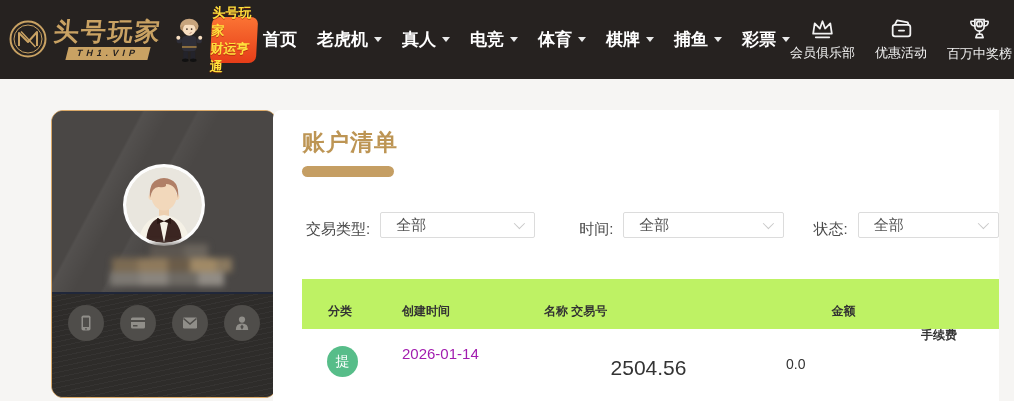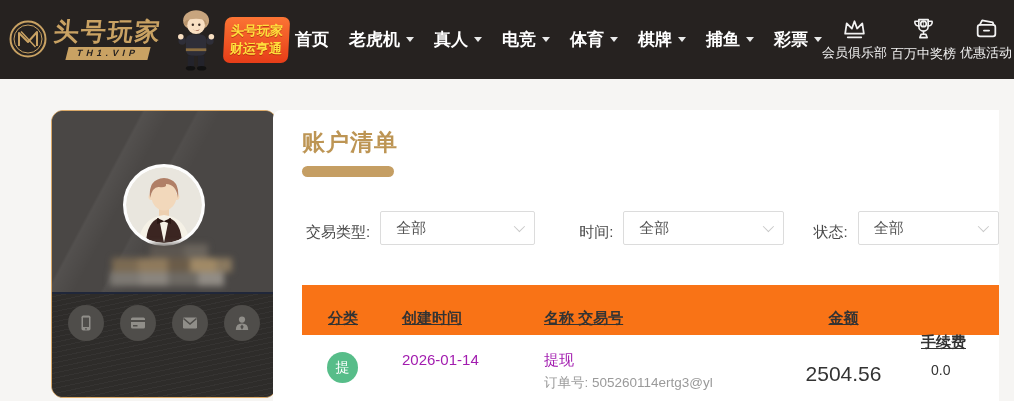--- a/index.html
+++ b/index.html
@@ -21,21 +21,21 @@
   .mascot-badge { margin-left:4px; width:70px; height:46px; border-radius:7px;
                   background:linear-gradient(180deg,#fb7434,#e63d18);
                   display:flex; flex-direction:column; align-items:center; justify-content:center;
                   font-size:13px; font-weight:bold; color:#ffe03c; line-height:1.4;
                   text-shadow:0 1px 0 rgba(140,30,0,.55); transform:skewX(-3deg); }
   .nav-items { display:flex; align-items:center; margin-left:6px; column-gap:20px; }
   .nav-item { display:flex; align-items:center; color:#ffffff; font-size:17px; font-weight:bold;
               white-space:nowrap; cursor:pointer; }
   .caret { width:0; height:0; margin-left:6px; border-left:4.5px solid transparent;
            border-right:4.5px solid transparent; border-top:5.5px solid #e9e9e9; }
-  .shortcuts { margin-left:auto; margin-right:2px; display:flex; column-gap:4px; }
+  .shortcuts { margin-left:auto; margin-right:2px; display:flex; column-gap:20px; }
   .shortcut { display:flex; flex-direction:column; align-items:center; row-gap:4px; cursor:pointer; }
   .shortcut svg { display:block; }
   .shortcut-label { color:#f2f2f2; font-size:13px; white-space:nowrap; }
 
   
   .profile-card { position:absolute; left:51px; top:110px; width:226px; height:288px;
                   border:1px solid #dba967; border-radius:12px; overflow:hidden;
                   background:#4a4745; }
   .profile-top { position:relative; height:181px;
     background:linear-gradient(118deg, transparent 28%, rgba(255,255,255,.05) 29%, transparent 37%,
@@ -54,32 +54,32 @@
 
   
   .panel { position:absolute; left:273px; top:110px; width:726px; height:291px;
            background:#ffffff; border-top-left-radius:8px; padding-left:29px; overflow:hidden; }
   .page-title { margin-top:17px; font-size:23px; line-height:30px; font-weight:bold;
                 color:#bd9554; letter-spacing:1px; }
   .title-underline { margin-top:9px; width:92px; height:11px; border-radius:6px; background:#c59e63; }
 
   .filters { margin-top:34px; display:flex; align-items:center; padding-left:4px; }
   .filter-label { font-size:15px; color:#4a4a4a; margin-right:10px; white-space:nowrap;margin-top:9px; }
-  .select { height:34px; background:#fff; border:1px solid #dcdcdc; border-radius:2px;
+  .select { height:26px; background:#fff; border:1px solid #dcdcdc; border-radius:2px;
             display:flex; align-items:center; justify-content:space-between;
             padding:0 12px 0 15px; cursor:pointer; }
   .select-value { font-size:15px; color:#555; }
   .chevron { width:8px; height:8px; border-right:1.5px solid #c9c9c9; border-bottom:1.5px solid #c9c9c9;
              transform:rotate(45deg) translateY(-2px); }
   .sel-1 { width:176px; } .sel-2 { width:182px; margin-right:30px; } .sel-3 { width:160px; }
   .gap-1 { margin-left:44px; }
 
   .grid-row { display:grid; grid-template-columns:83px 141px 245px 145px 1fr; align-items:center; }
-  .table-head { margin-top:40px; height:50px; background:#f97316;
-                font-size:15px; font-weight:bold; color:#333;text-decoration:underline; }
+  .table-head { margin-top:40px; height:50px; background:#bef264;
+                font-size:12px; font-weight:bold; color:#333; }
   .th-1 { padding-left:26px; } .th-2 { padding-left:17px; } .th-3 { padding-left:18px; }
   .th-4 { text-align:center; } .th-5 { padding-left:5px;margin-top:48px; }
   .table-row { height:76px; background:#fff; align-items:flex-start; padding-top:15px; }
   .badge-circle { margin-left:25px; margin-top:2px; width:31px; height:31px; border-radius:50%;
                   background:#57bd89; color:#fff; font-size:14px;
                   display:flex; align-items:center; justify-content:center; }
   .cell-main { font-size:15px; color:#a21caf; line-height:20px; }
   .cell-sub { margin-top:4px; font-size:13.5px; color:#9a9a9a; line-height:18px; }
   .td-2 { padding-left:17px; } .td-3 { padding-left:18px; }
   .td-4 { text-align:center; font-size:21px; color:#333; padding-top:12px; }
@@ -165,38 +165,38 @@
 
     <div class="shortcuts">
       <div class="shortcut">
         <svg width="27" height="24" viewBox="0 0 26 22" fill="none" stroke="#f2f2f2" stroke-width="1.7" stroke-linejoin="round" stroke-linecap="round">
           <path d="M4 16.5 L5.5 6.5 L10.5 11.5 L13 4.5 L15.5 11.5 L20.5 6.5 L22 16.5 Z"></path>
           <path d="M6.5 20 H19.5"></path>
         </svg>
         <span class="shortcut-label">会员俱乐部</span>
       </div>
       <div class="shortcut">
+        <svg width="27" height="24" viewBox="0 0 26 22" fill="none" stroke="#f2f2f2" stroke-width="1.7" stroke-linejoin="round" stroke-linecap="round">
+          <rect x="4.5" y="8" width="17" height="11" rx="2.2"></rect>
+          <path d="M6.5 8 L8.8 3.6 L19 5.6 L19.8 8"></path>
+          <path d="M10.5 13.5 H15.5"></path>
+        </svg>
+        <span class="shortcut-label">优惠活动</span>
+      </div>
+      <div class="shortcut">
         <svg width="27" height="25" viewBox="0 0 26 24" fill="none" stroke="#f2f2f2" stroke-width="1.6" stroke-linejoin="round" stroke-linecap="round">
           <path d="M8.5 3.5 h9 v6.5 a4.5 4.5 0 0 1 -9 0 Z"></path>
           <path d="M8.5 5 H4.8 a3.4 3.4 0 0 0 3.9 4.4"></path>
           <path d="M17.5 5 h3.7 a3.4 3.4 0 0 1 -3.9 4.4"></path>
           <path d="M13 14.8 v2.7"></path>
           <path d="M9.5 20.8 h7 l-1.2 -3.3 h-4.6 Z"></path>
           <circle cx="13" cy="7.6" r="2.7"></circle>
           <text x="13" y="9.4" font-size="5.2" fill="#f2f2f2" stroke="none" text-anchor="middle">1</text>
         </svg>
         <span class="shortcut-label">百万中奖榜</span>
-      </div>
-      <div class="shortcut">
-        <svg width="27" height="24" viewBox="0 0 26 22" fill="none" stroke="#f2f2f2" stroke-width="1.7" stroke-linejoin="round" stroke-linecap="round">
-          <rect x="4.5" y="8" width="17" height="11" rx="2.2"></rect>
-          <path d="M6.5 8 L8.8 3.6 L19 5.6 L19.8 8"></path>
-          <path d="M10.5 13.5 H15.5"></path>
-        </svg>
-        <span class="shortcut-label">优惠活动</span>
       </div>
     </div>
   </header>
 
   <aside class="profile-card">
     <div class="profile-top">
       <div class="avatar-ring">
         <svg class="avatar" viewBox="0 0 76 76">
           <defs>
               <clipPath id="avc">
@@ -301,22 +301,18 @@
       <div class="th-5">手续费</div>
     </div>
 
     <div class="grid-row table-row">
       <div>
         <div class="badge-circle">提</div>
       </div>
       <div class="td-2">
         <div class="cell-main">2026-01-14</div>
       </div>
-      <div class="td-3">
-        <div class="cell-main">提现</div>
-        <div class="cell-sub">订单号: 505260114ertg3@yl</div>
-      </div>
       <div class="td-4">2504.56</div>
       <div class="td-5">0.0</div>
     </div>
   </main>
 
 </div>
 
 </body></html>

